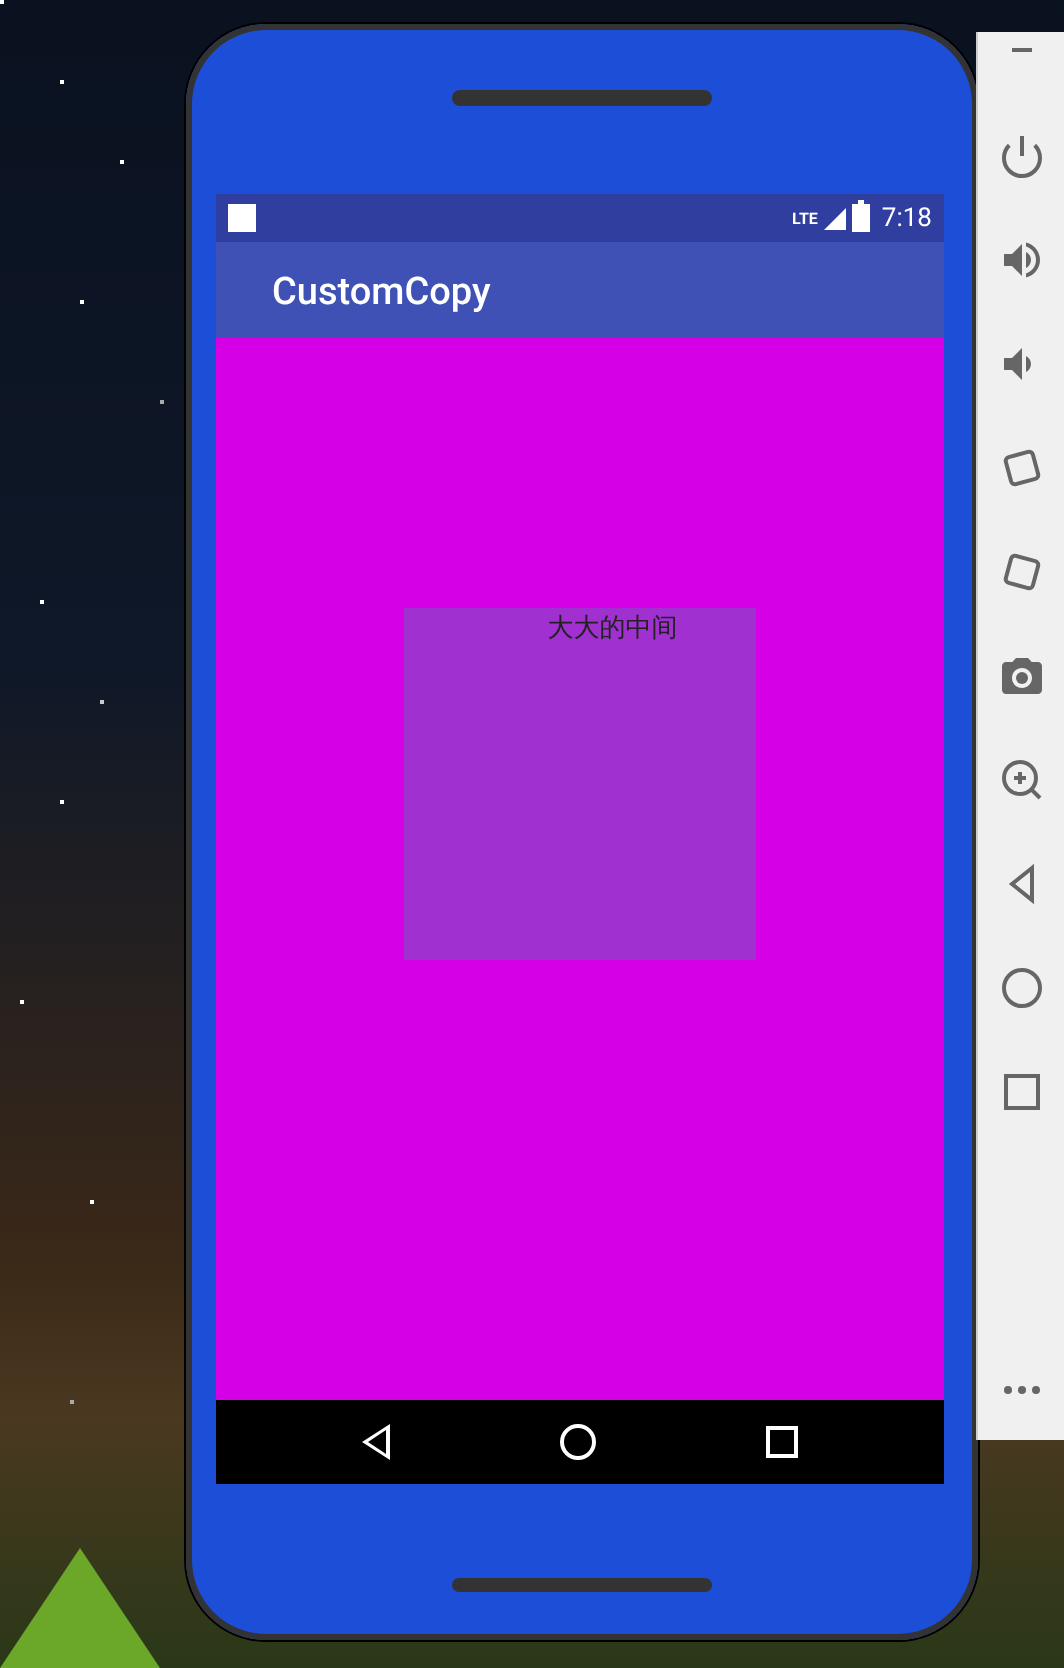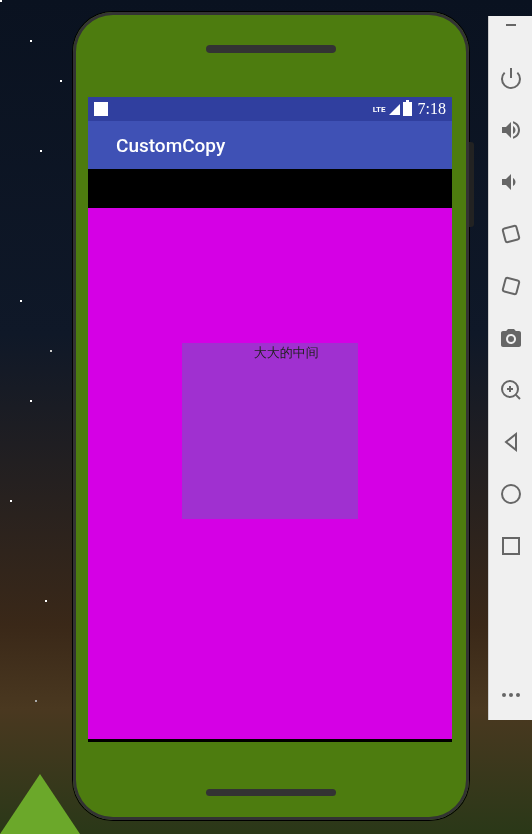--- a/index.html
+++ b/index.html
@@ -38,25 +38,25 @@
       bottom: 0;
       left: 0;
       width: 0;
       height: 0;
       border-left: 40px solid transparent;
       border-right: 40px solid transparent;
       border-bottom: 60px solid #6ba82a;
     }
     .phone-frame {
       position: absolute;
-      left: 73px;
+      left: 93px;
       top: 12px;
       width: 396px;
       height: 808px;
-      background: #4d7c0f;
+      background: #1d4ed8;
       border-radius: 40px;
       box-shadow: inset 0 0 0 3px #333, 0 0 0 1px #000;
     }
     .speaker-top {
       position: absolute;
       top: 33px;
       left: 50%;
       transform: translateX(-50%);
       width: 130px;
       height: 8px;
@@ -136,39 +136,37 @@
     .battery-icon::before {
       content: '';
       position: absolute;
       top: -3px;
       left: 2px;
       width: 3px;
       height: 2px;
       background: white;
     }
     .time {
-      font-size: 16px;
+      font-size: 13px;
       margin-left: 3px;
-      font-family: Liberation Serif, serif;
     }
     .app-bar {
       height: 48px;
       background: #3F51B5;
       display: flex;
       align-items: center;
       padding-left: 28px;
       color: white;
       font-size: 19px;
       font-weight: 500;
     }
     .content {
       height: 531px;
       background: #d500e5;
       position: relative;
-      margin-top: 39px;
     }
     .center-box {
       position: absolute;
       left: 50%;
       top: 135px;
       transform: translateX(-50%);
       width: 176px;
       height: 176px;
       background: #a030d0;
     }

